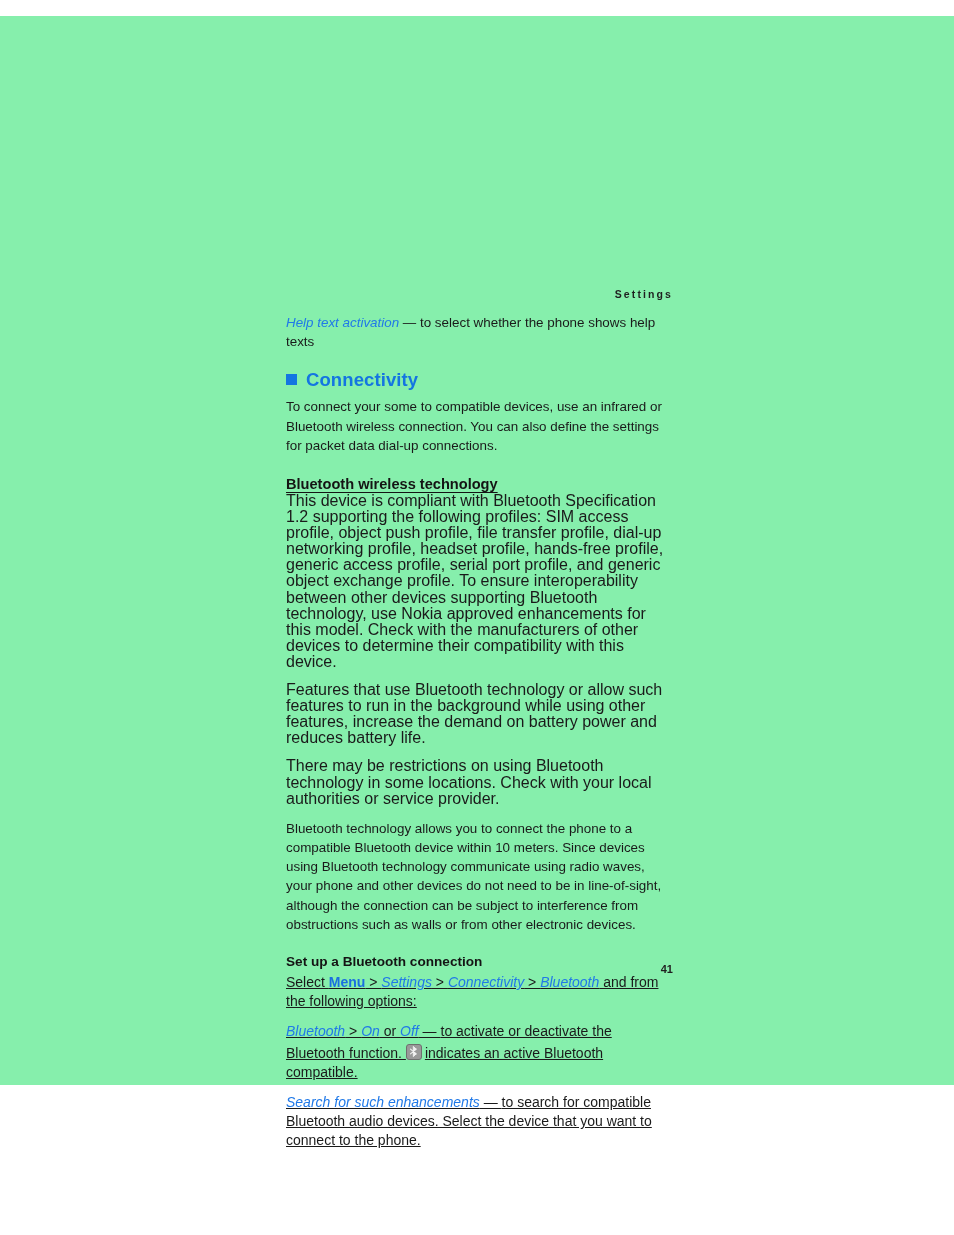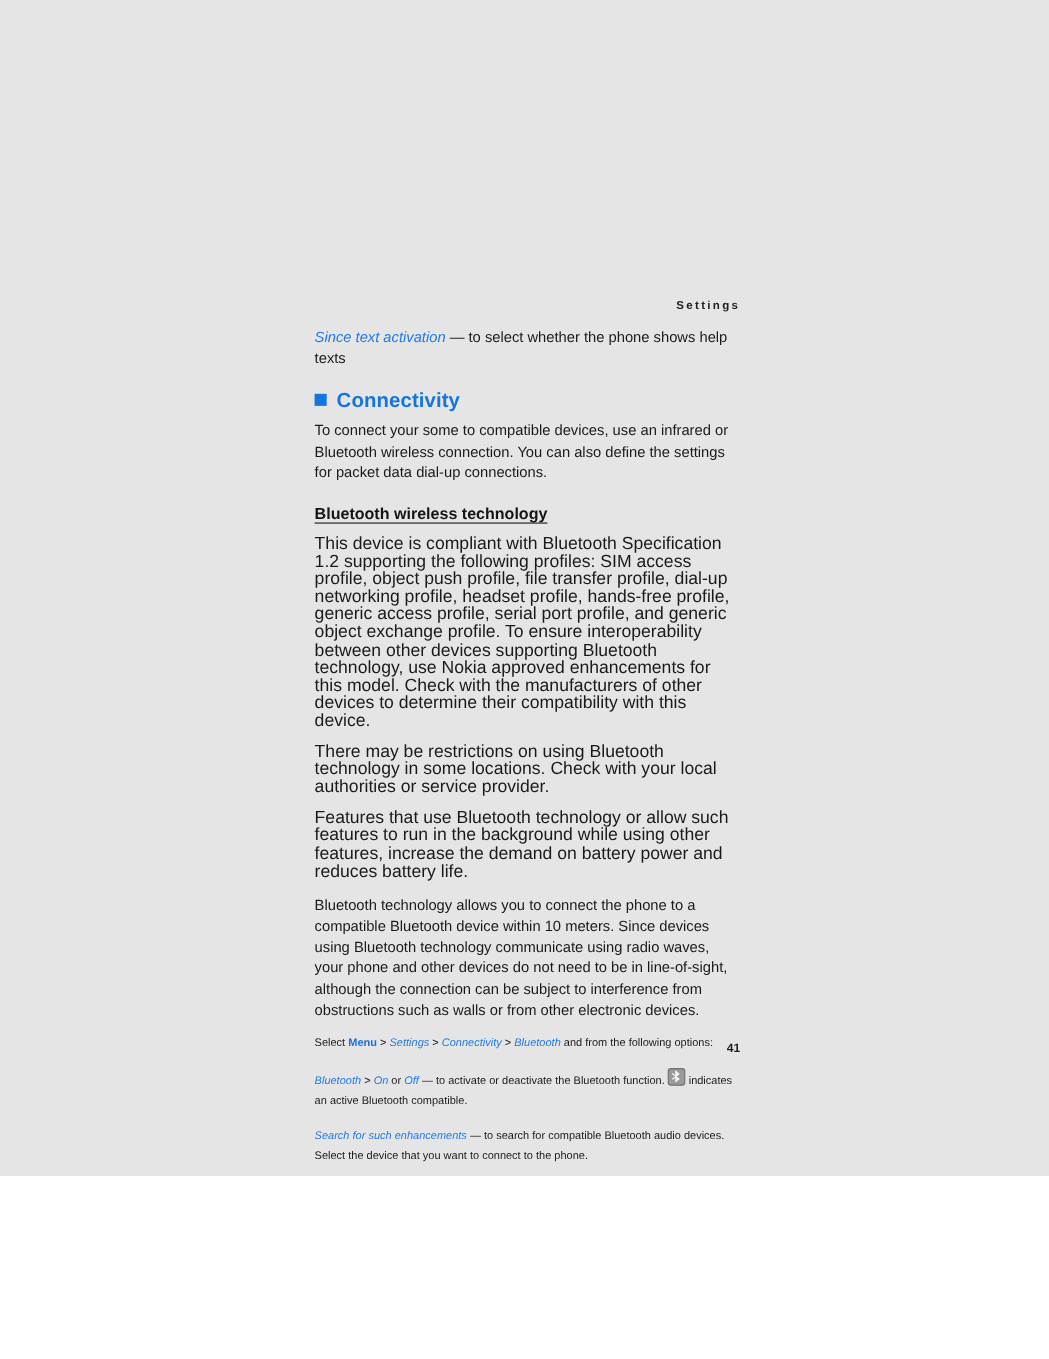--- a/index.html
+++ b/index.html
@@ -12,24 +12,24 @@
     height: 1235px;
     position: relative;
     font-family: "Liberation Sans", sans-serif;
     color: #1a1a1a;
     -webkit-font-smoothing: antialiased;
   }
 
   .page {
     position: absolute;
     left: 0;
-    top: 0;
+    top: 16px;
     width: 954px;
     height: 1069px;
-    background: #e5e5e5;
+    background: #86efac;
   }
 
   
   .running-head {
     position: absolute;
     left: 286px;
     top: 272px;
     width: 387px;
     text-align: right;
     font-size: 10.5px;
@@ -60,23 +60,24 @@
 
   
   .fine-text {
     font-size: 16px;
     line-height: 16.1px;
     color: #1a1a1a;
     margin-bottom: 12px;
   }
 
   .opt-line {
-    font-size: 10px;
+    font-size: 14px;
     line-height: 19.2px;
     margin-bottom: 11px;
+    text-decoration: underline;
   }
 
   .tight { margin-bottom: 8px; }
 
   
   .section-heading {
     display: flex;
     align-items: baseline;
     margin-top: 19px;
     margin-bottom: 7px;
@@ -100,21 +101,21 @@
   }
 
   
   .sub-heading-underline {
     font-size: 14.6px;
     font-weight: bold;
     color: #141414;
     text-decoration: underline;
     text-underline-offset: 2.5px;
     margin-top: 20px;
-    margin-bottom: 10px;
+    margin-bottom: 0;
     line-height: 18px;
   }
 
   .sub-heading {
     font-size: 13.6px;
     font-weight: bold;
     color: #141414;
     margin-top: 19px;
     margin-bottom: 2px;
     line-height: 18px;
@@ -169,39 +170,40 @@
 </head>
 <body>
 
 <div class="page">
 
   <div class="running-head">Settings</div>
 
   <div class="content">
 
     <p class="body-text tight">
-      <span class="lnk">Since text activation</span><span class="sep"> — </span><span>to select whether the phone shows help texts</span>
+      <span class="lnk">Help text activation</span><span class="sep"> — </span><span>to select whether the phone shows help texts</span>
     </p>
 
 
     <div class="section-heading">
       <span class="blue-square"></span>
       <span class="section-heading-text">Connectivity</span>
     </div>
 
     <p class="body-text">To connect your some to compatible devices, use an infrared or Bluetooth wireless connection. You can also define the settings for packet data dial-up connections.</p>
 
     <div class="sub-heading-underline">Bluetooth wireless technology</div>
 
     <p class="fine-text">This device is compliant with Bluetooth Specification 1.2 supporting the following profiles: SIM access profile, object push profile, file transfer profile, dial-up networking profile, headset profile, hands-free profile, generic access profile, serial port profile, and generic object exchange profile. To ensure interoperability between other devices supporting Bluetooth technology, use Nokia approved enhancements for this model. Check with the manufacturers of other devices to determine their compatibility with this device.</p>
+    <p class="fine-text">Features that use Bluetooth technology or allow such features to run in the background while using other features, increase the demand on battery power and reduces battery life.</p>
     <p class="fine-text">There may be restrictions on using Bluetooth technology in some locations. Check with your local authorities or service provider.</p>
-    <p class="fine-text">Features that use Bluetooth technology or allow such features to run in the background while using other features, increase the demand on battery power and reduces battery life.</p>
 
     <p class="body-text">Bluetooth technology allows you to connect the phone to a compatible Bluetooth device within 10 meters. Since devices using Bluetooth technology communicate using radio waves, your phone and other devices do not need to be in line-of-sight, although the connection can be subject to interference from obstructions such as walls or from other electronic devices.</p>
 
+    <div class="sub-heading">Set up a Bluetooth connection</div>
 
     <p class="opt-line">
       <span>Select </span><span class="lnk-bold">Menu</span><span class="sep"> &gt; </span><span class="lnk">Settings</span><span class="sep"> &gt; </span><span class="lnk">Connectivity</span><span class="sep"> &gt; </span><span class="lnk">Bluetooth</span><span> and from the following options:</span>
     </p>
 
     <p class="opt-line">
       <span class="lnk">Bluetooth</span><span class="sep"> &gt; </span><span class="lnk">On</span><span class="sep"> or </span><span class="lnk">Off</span><span class="sep"> — </span><span>to activate or deactivate the Bluetooth function.</span>
       <span class="bt-icon"><svg width="9" height="11" viewBox="0 0 9 11" xmlns="http://www.w3.org/2000/svg">
             <path d="M4.3 0.4 L7.2 3.1 L4.3 5.5 L4.3 0.4 Z M4.3 5.5 L7.2 7.9 L4.3 10.6 L4.3 5.5 Z" fill="#f2f2f2" stroke="#f2f2f2" stroke-width="0.9" stroke-linejoin="round"></path>
             <path d="M1.5 3.1 L7.2 7.9 M1.5 7.9 L7.2 3.1" stroke="#f2f2f2" stroke-width="1.1" fill="none" stroke-linecap="round"></path>

